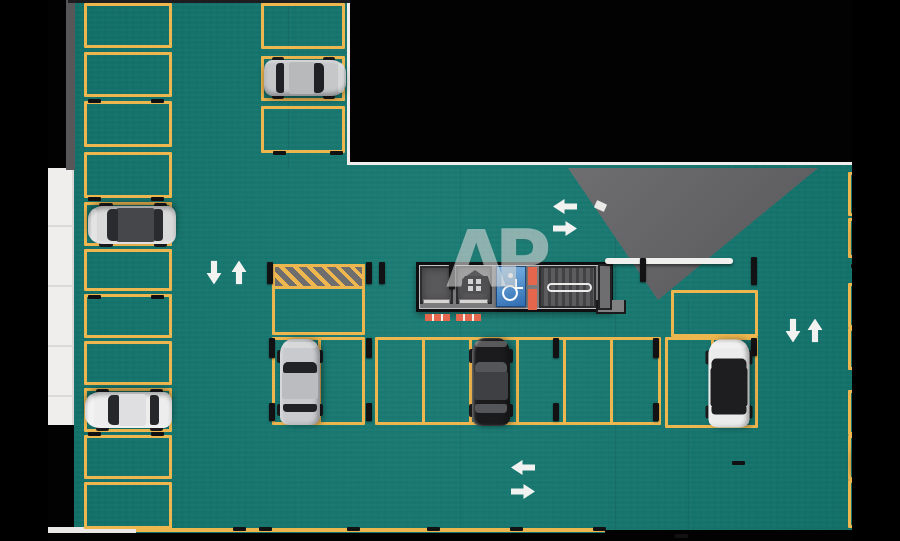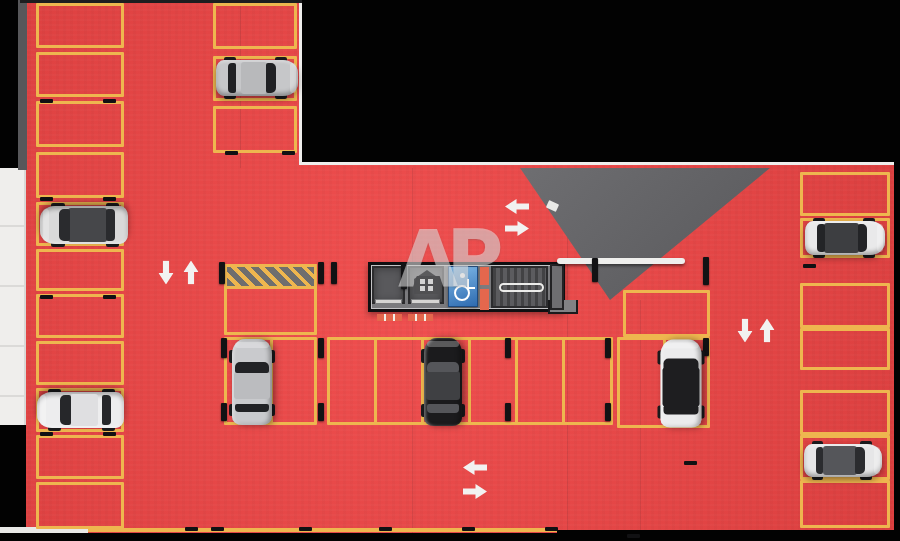--- a/index.html
+++ b/index.html
@@ -1,18 +1,18 @@
 <!DOCTYPE html>
 <html><head>
 <meta charset="utf-8">
 <style>
   html,body{margin:0;padding:0;background:#000;}
   #plan{
-    position:relative;width:900px;height:541px;margin:0 auto;overflow:hidden;
-    background:#ef4444;font-family:"DejaVu Sans",sans-serif;
+    position:relative;width:804px;height:541px;margin:0 auto;overflow:hidden;
+    background:#0f766e;font-family:"DejaVu Sans",sans-serif;
   }
   #plan > div{position:absolute;box-sizing:border-box;}
   
   .noise{
     left:0;top:0;width:900px;height:541px;pointer-events:none;z-index:2;
     background-image:
       radial-gradient(circle at 45% 55%, rgba(255,255,255,.06), rgba(0,0,0,.09)),
       repeating-linear-gradient(0deg, rgba(255,255,255,.022) 0 2px, rgba(0,0,0,0) 2px 5px),
       repeating-linear-gradient(90deg, rgba(0,0,0,.02) 0 3px, rgba(0,0,0,0) 3px 7px);
   }

